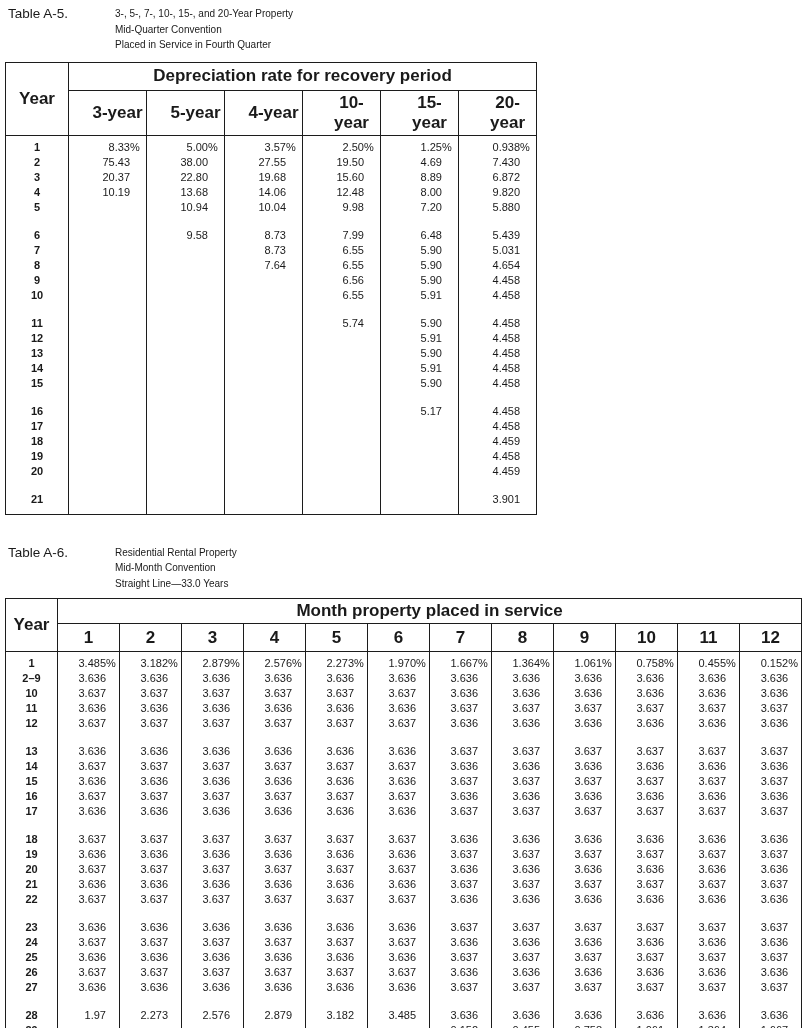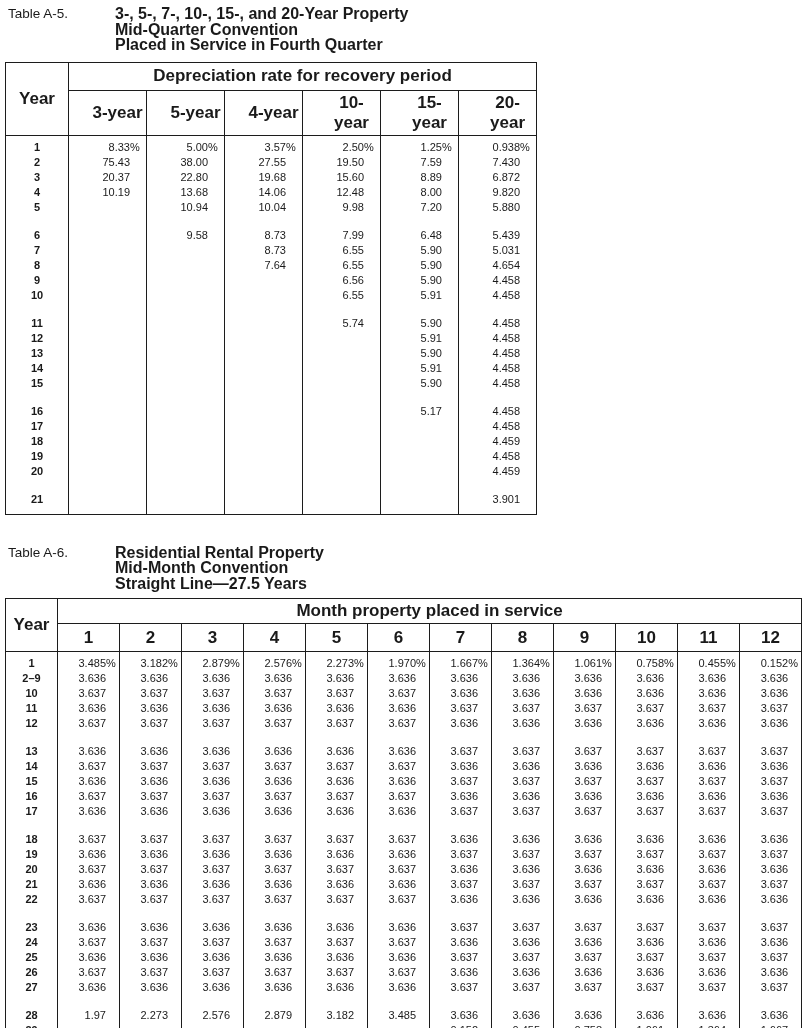--- a/index.html
+++ b/index.html
@@ -3,21 +3,21 @@
 <meta charset="utf-8">
 <style>
   html,body{margin:0;padding:0;}
   body{
     width:807px;height:1028px;background:#ffffff;color:#1a1a1a;
     font-family:"Liberation Sans", sans-serif;
     -webkit-font-smoothing:antialiased;
   }
   .title-block{display:flex;align-items:flex-start;margin:6px 0 0 8px;gap:20px;}
   .title-label{flex:none;width:87px;font-size:13.5px;line-height:15.5px;}
-  .title-lines{font-weight:bold;font-size:16px;line-height:15.5px;}
+  .title-lines{font-weight:normal;font-size:10px;line-height:15.5px;}
   table.dep{
     border-collapse:collapse;table-layout:fixed;margin-left:5px;
     border:1px solid #1c1c1c;
   }
   table.dep th{
     border:1px solid #1c1c1c;font-size:17px;font-weight:bold;
     text-align:center;vertical-align:middle;padding:2px 1px;
   }
   table.dep td{
     border-left:1px solid #1c1c1c;border-right:1px solid #1c1c1c;
@@ -90,21 +90,21 @@
           <td class="val">2.50<span class="pct">%</span></td>
           <td class="val">1.25<span class="pct">%</span></td>
           <td class="val">0.938<span class="pct">%</span></td>
         </tr>
         <tr>
           <td class="year">2</td>
           <td class="val">75.43</td>
           <td class="val">38.00</td>
           <td class="val">27.55</td>
           <td class="val">19.50</td>
-          <td class="val">7.59</td>
+          <td class="val">4.69</td>
           <td class="val">7.430</td>
         </tr>
         <tr>
           <td class="year">3</td>
           <td class="val">20.37</td>
           <td class="val">22.80</td>
           <td class="val">19.68</td>
           <td class="val">15.60</td>
           <td class="val">8.89</td>
           <td class="val">6.872</td>
@@ -309,21 +309,21 @@
         </tr>
       </tbody>
     </table>
 
   <div class="a6-block">
     <div class="title-block">
       <div class="title-label">Table A-6.</div>
       <div class="title-lines">
         <div>Residential Rental Property</div>
         <div>Mid-Month Convention</div>
-        <div>Straight Line—27.5 Years</div>
+        <div>Straight Line—33.0 Years</div>
       </div>
     </div>
     <table class="dep t6">
         <colgroup>
           <col class="c-year">
           <col class="c-val">
           <col class="c-val">
           <col class="c-val">
           <col class="c-val">
           <col class="c-val">

